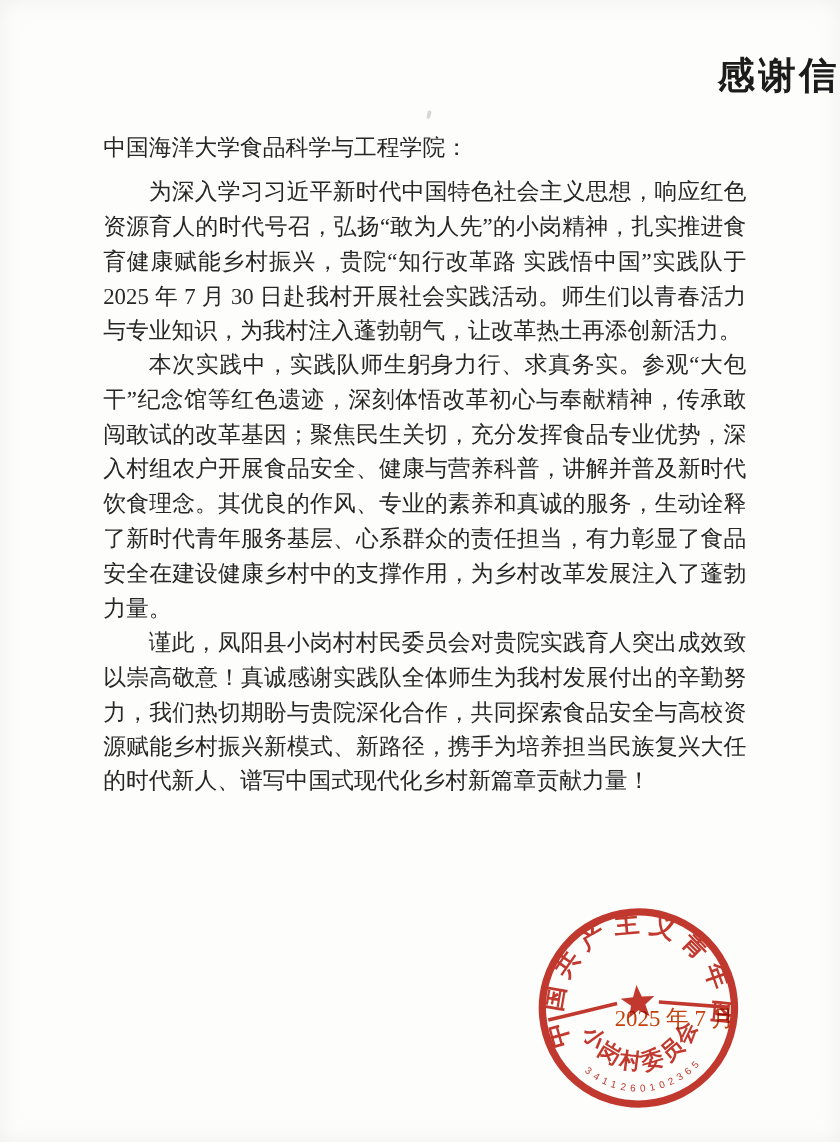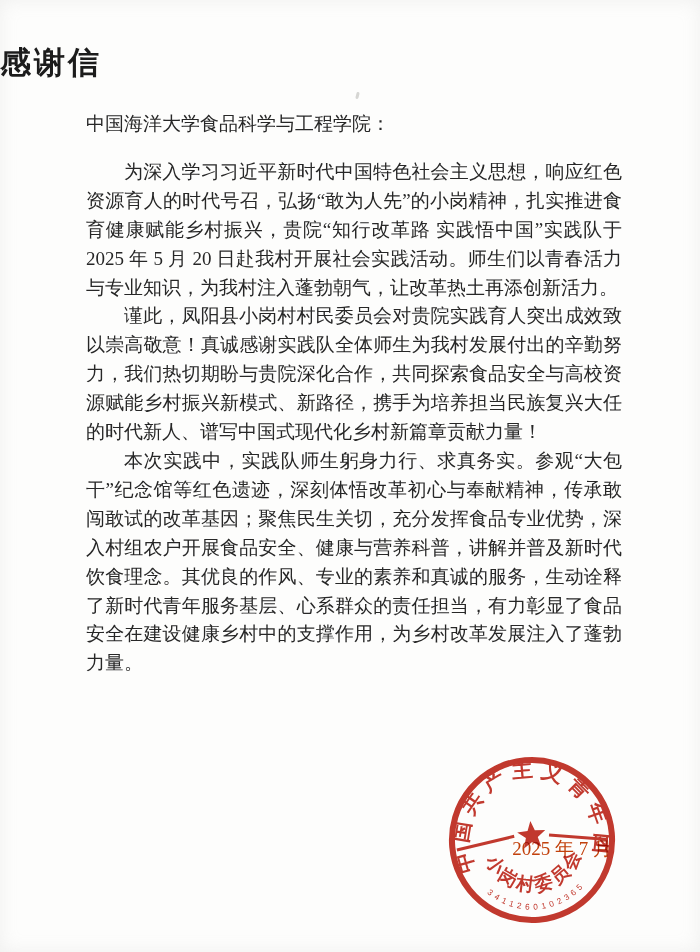--- a/index.html
+++ b/index.html
@@ -9,34 +9,34 @@
     font-family:"Liberation Serif","DejaVu Serif",serif;
     position:relative;overflow:hidden;
   }
   .page{
     position:absolute;left:0;top:0;width:700px;height:952px;
     background:#fdfdfc;
     box-shadow:inset 0 0 18px rgba(180,180,175,0.18);
   }
   .title{
     position:absolute;top:42px;left:0;width:700px;
-    text-align:left;
+    text-align:right;
     font-size:31px;font-weight:bold;color:#1c1c1c;
     letter-spacing:3px;margin:0;
   }
   .speck{
     position:absolute;left:356px;top:92px;width:3px;height:7px;
     background:#c8c8c6;border-radius:2px;transform:rotate(14deg);opacity:.75;
   }
   .body-text{
     position:absolute;left:86px;top:110px;width:536px;
     font-size:19px;line-height:28.9px;color:#272727;
     text-align:justify;
   }
-  .salutation{margin:0 0 19px 0;}
+  .salutation{margin:0 0 8px 0;}
   .body-text p.para{margin:0;text-indent:2em;}
   .signature{
     position:absolute;right:88px;top:798px;
     font-size:19px;color:#272727;white-space:nowrap;
   }
   .date{
     position:absolute;right:88px;top:836px;
     font-size:19px;color:#c2410c;white-space:nowrap;
   }
   .seal{
@@ -57,23 +57,23 @@
 <body>
 
 <div class="page">
 
   <h1 class="title">感谢信</h1>
 
   <div class="speck"></div>
 
   <div class="body-text">
     <p class="salutation">中国海洋大学食品科学与工程学院：</p>
-    <p class="para">为深入学习习近平新时代中国特色社会主义思想，响应红色资源育人的时代号召，弘扬“敢为人先”的小岗精神，扎实推进食育健康赋能乡村振兴，贵院“知行改革路 实践悟中国”实践队于 2025 年 5 月 20 日赴我村开展社会实践活动。师生们以青春活力与专业知识，为我村注入蓬勃朝气，让改革热土再添创新活力。</p>
+    <p class="para">为深入学习习近平新时代中国特色社会主义思想，响应红色资源育人的时代号召，弘扬“敢为人先”的小岗精神，扎实推进食育健康赋能乡村振兴，贵院“知行改革路 实践悟中国”实践队于 2025 年 7 月 30 日赴我村开展社会实践活动。师生们以青春活力与专业知识，为我村注入蓬勃朝气，让改革热土再添创新活力。</p>
+    <p class="para">本次实践中，实践队师生躬身力行、求真务实。参观“大包干”纪念馆等红色遗迹，深刻体悟改革初心与奉献精神，传承敢闯敢试的改革基因；聚焦民生关切，充分发挥食品专业优势，深入村组农户开展食品安全、健康与营养科普，讲解并普及新时代饮食理念。其优良的作风、专业的素养和真诚的服务，生动诠释了新时代青年服务基层、心系群众的责任担当，有力彰显了食品安全在建设健康乡村中的支撑作用，为乡村改革发展注入了蓬勃力量。</p>
     <p class="para">谨此，凤阳县小岗村村民委员会对贵院实践育人突出成效致以崇高敬意！真诚感谢实践队全体师生为我村发展付出的辛勤努力，我们热切期盼与贵院深化合作，共同探索食品安全与高校资源赋能乡村振兴新模式、新路径，携手为培养担当民族复兴大任的时代新人、谱写中国式现代化乡村新篇章贡献力量！</p>
-    <p class="para">本次实践中，实践队师生躬身力行、求真务实。参观“大包干”纪念馆等红色遗迹，深刻体悟改革初心与奉献精神，传承敢闯敢试的改革基因；聚焦民生关切，充分发挥食品专业优势，深入村组农户开展食品安全、健康与营养科普，讲解并普及新时代饮食理念。其优良的作风、专业的素养和真诚的服务，生动诠释了新时代青年服务基层、心系群众的责任担当，有力彰显了食品安全在建设健康乡村中的支撑作用，为乡村改革发展注入了蓬勃力量。</p>
   </div>
 
   <div class="date">2025 年 7 月</div>
 
   <svg class="seal" viewBox="0 0 200 200" aria-hidden="true">
     <defs>
       <path id="arcTopPath" d="M 33.8 130.9 A 73 73 0 1 1 166.2 130.9" fill="none"></path>
       <path id="arcNamePath" d="M 46.6 122.7 A 58 58 0 0 0 153.4 122.7" fill="none"></path>
       <path id="arcCodePath" d="M 22.7 120.7 A 80 80 0 0 0 177.3 120.7" fill="none"></path>
     </defs>

